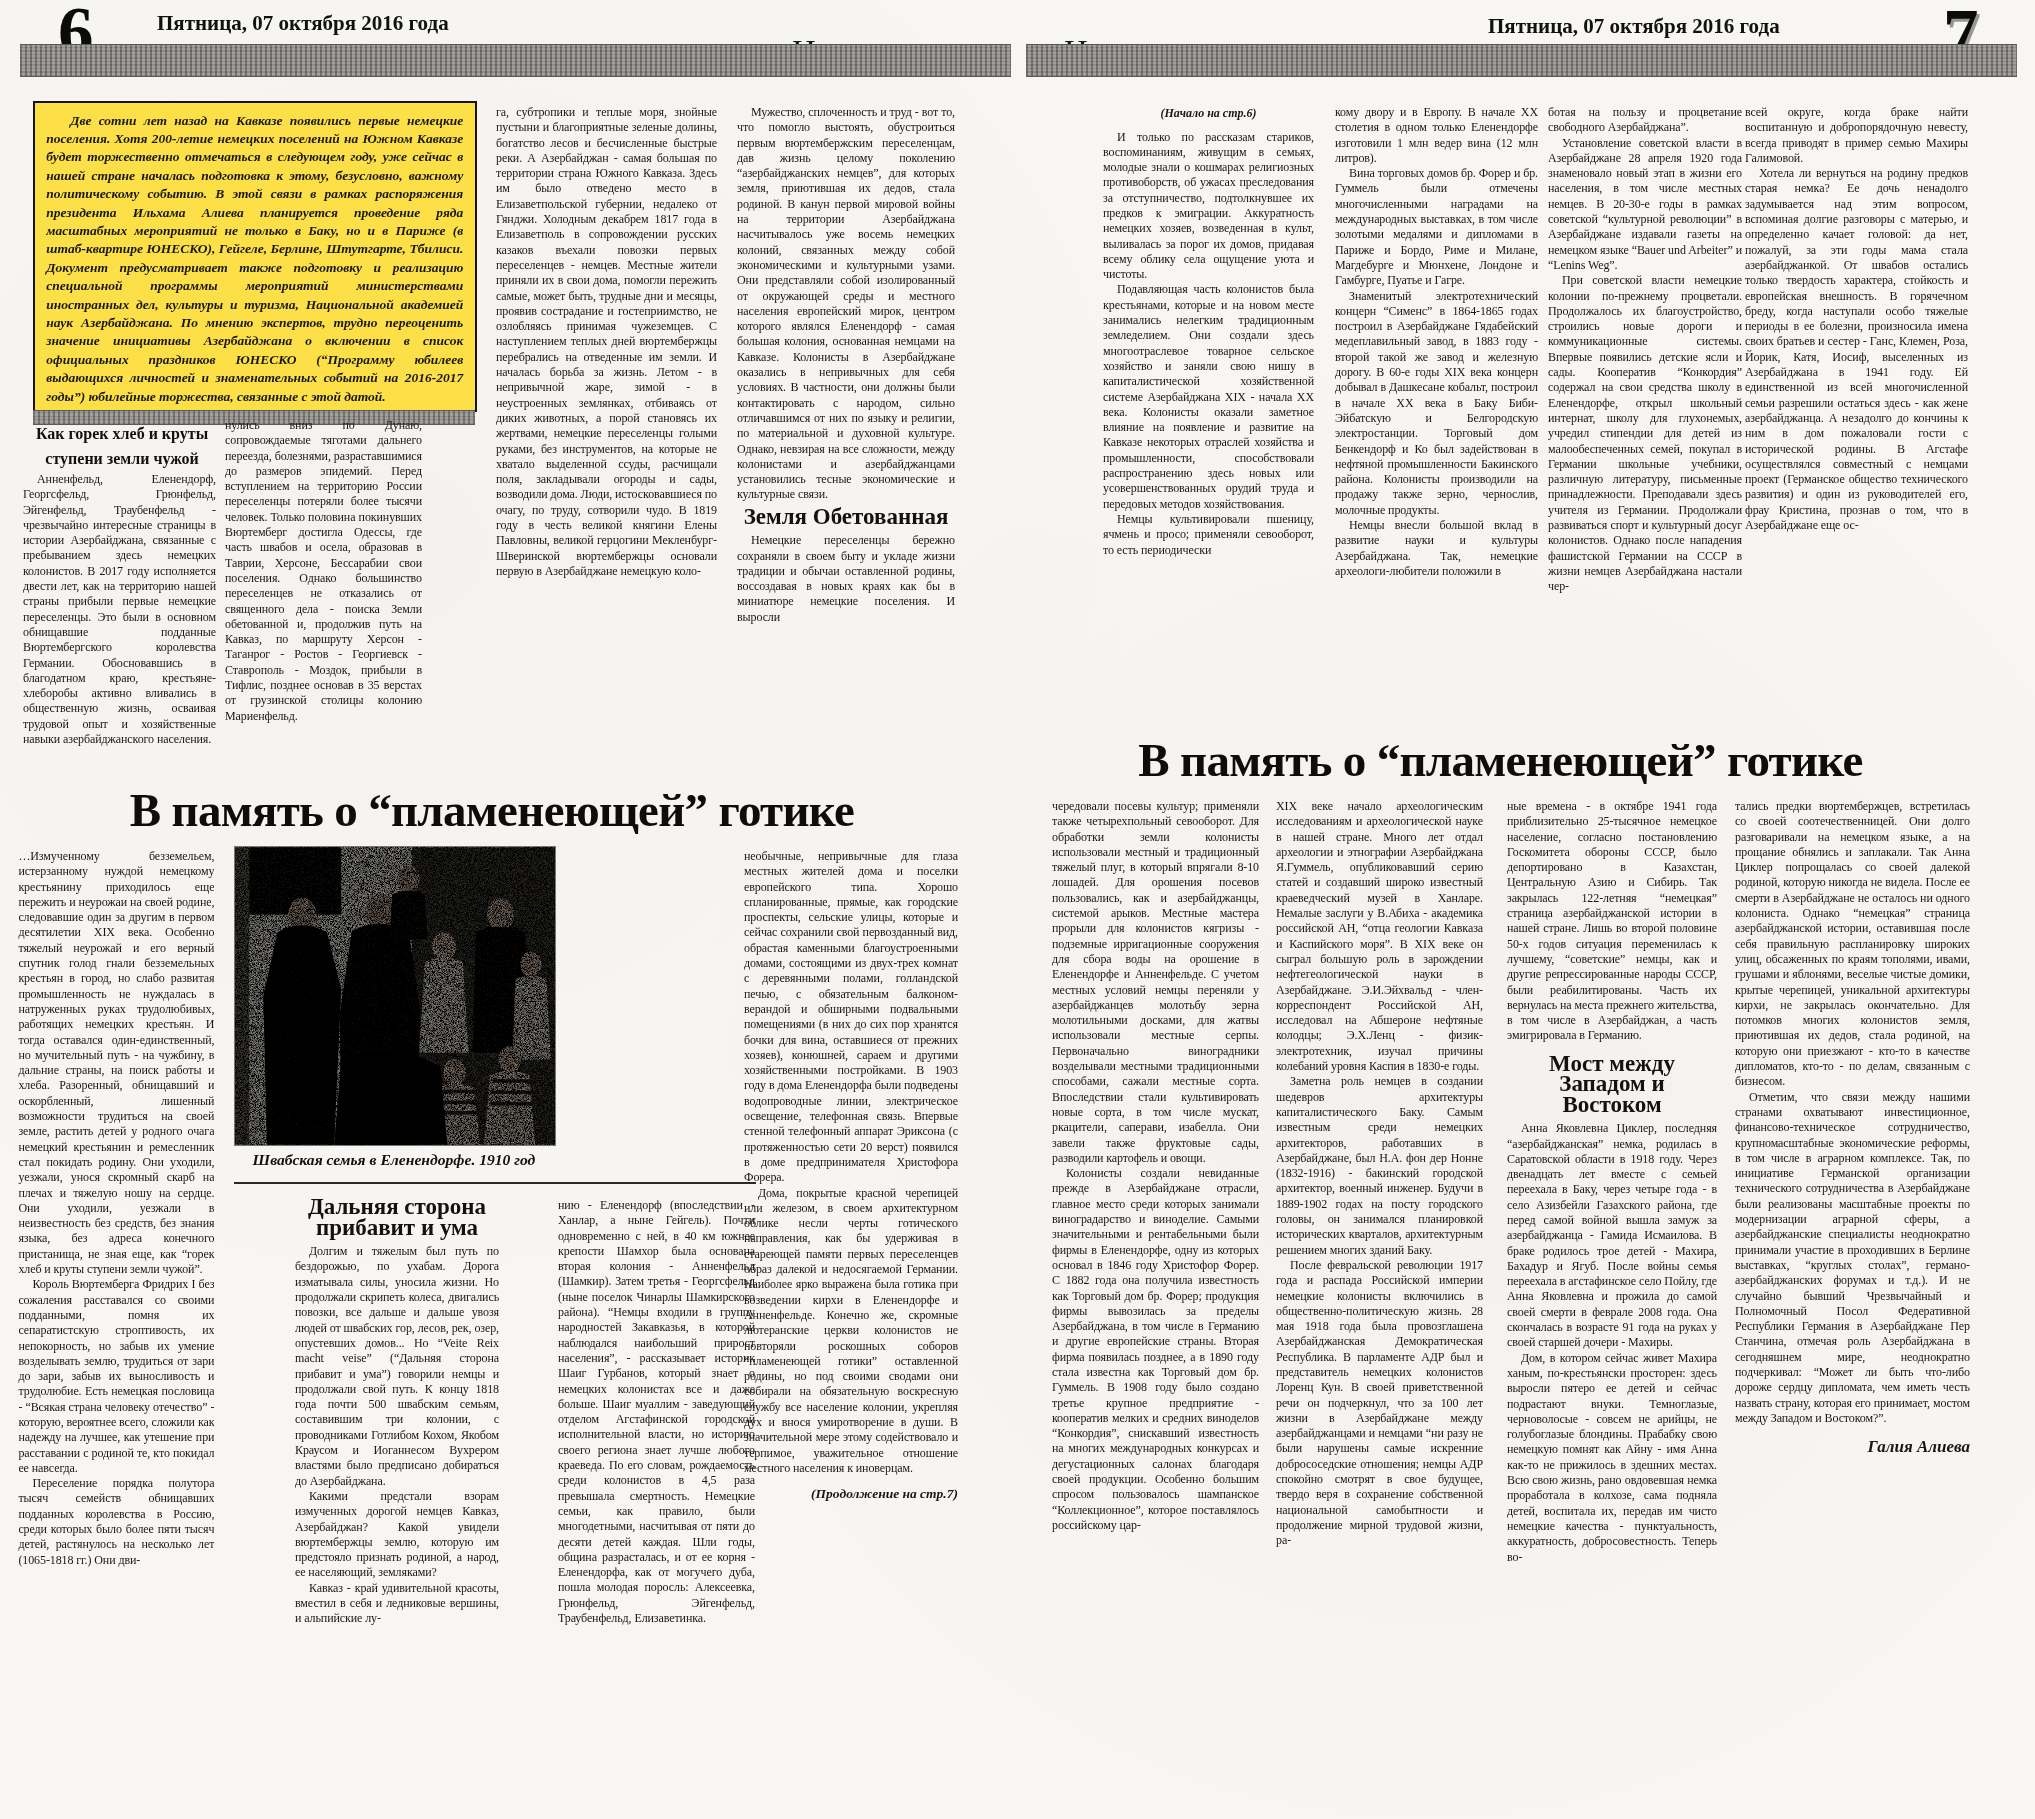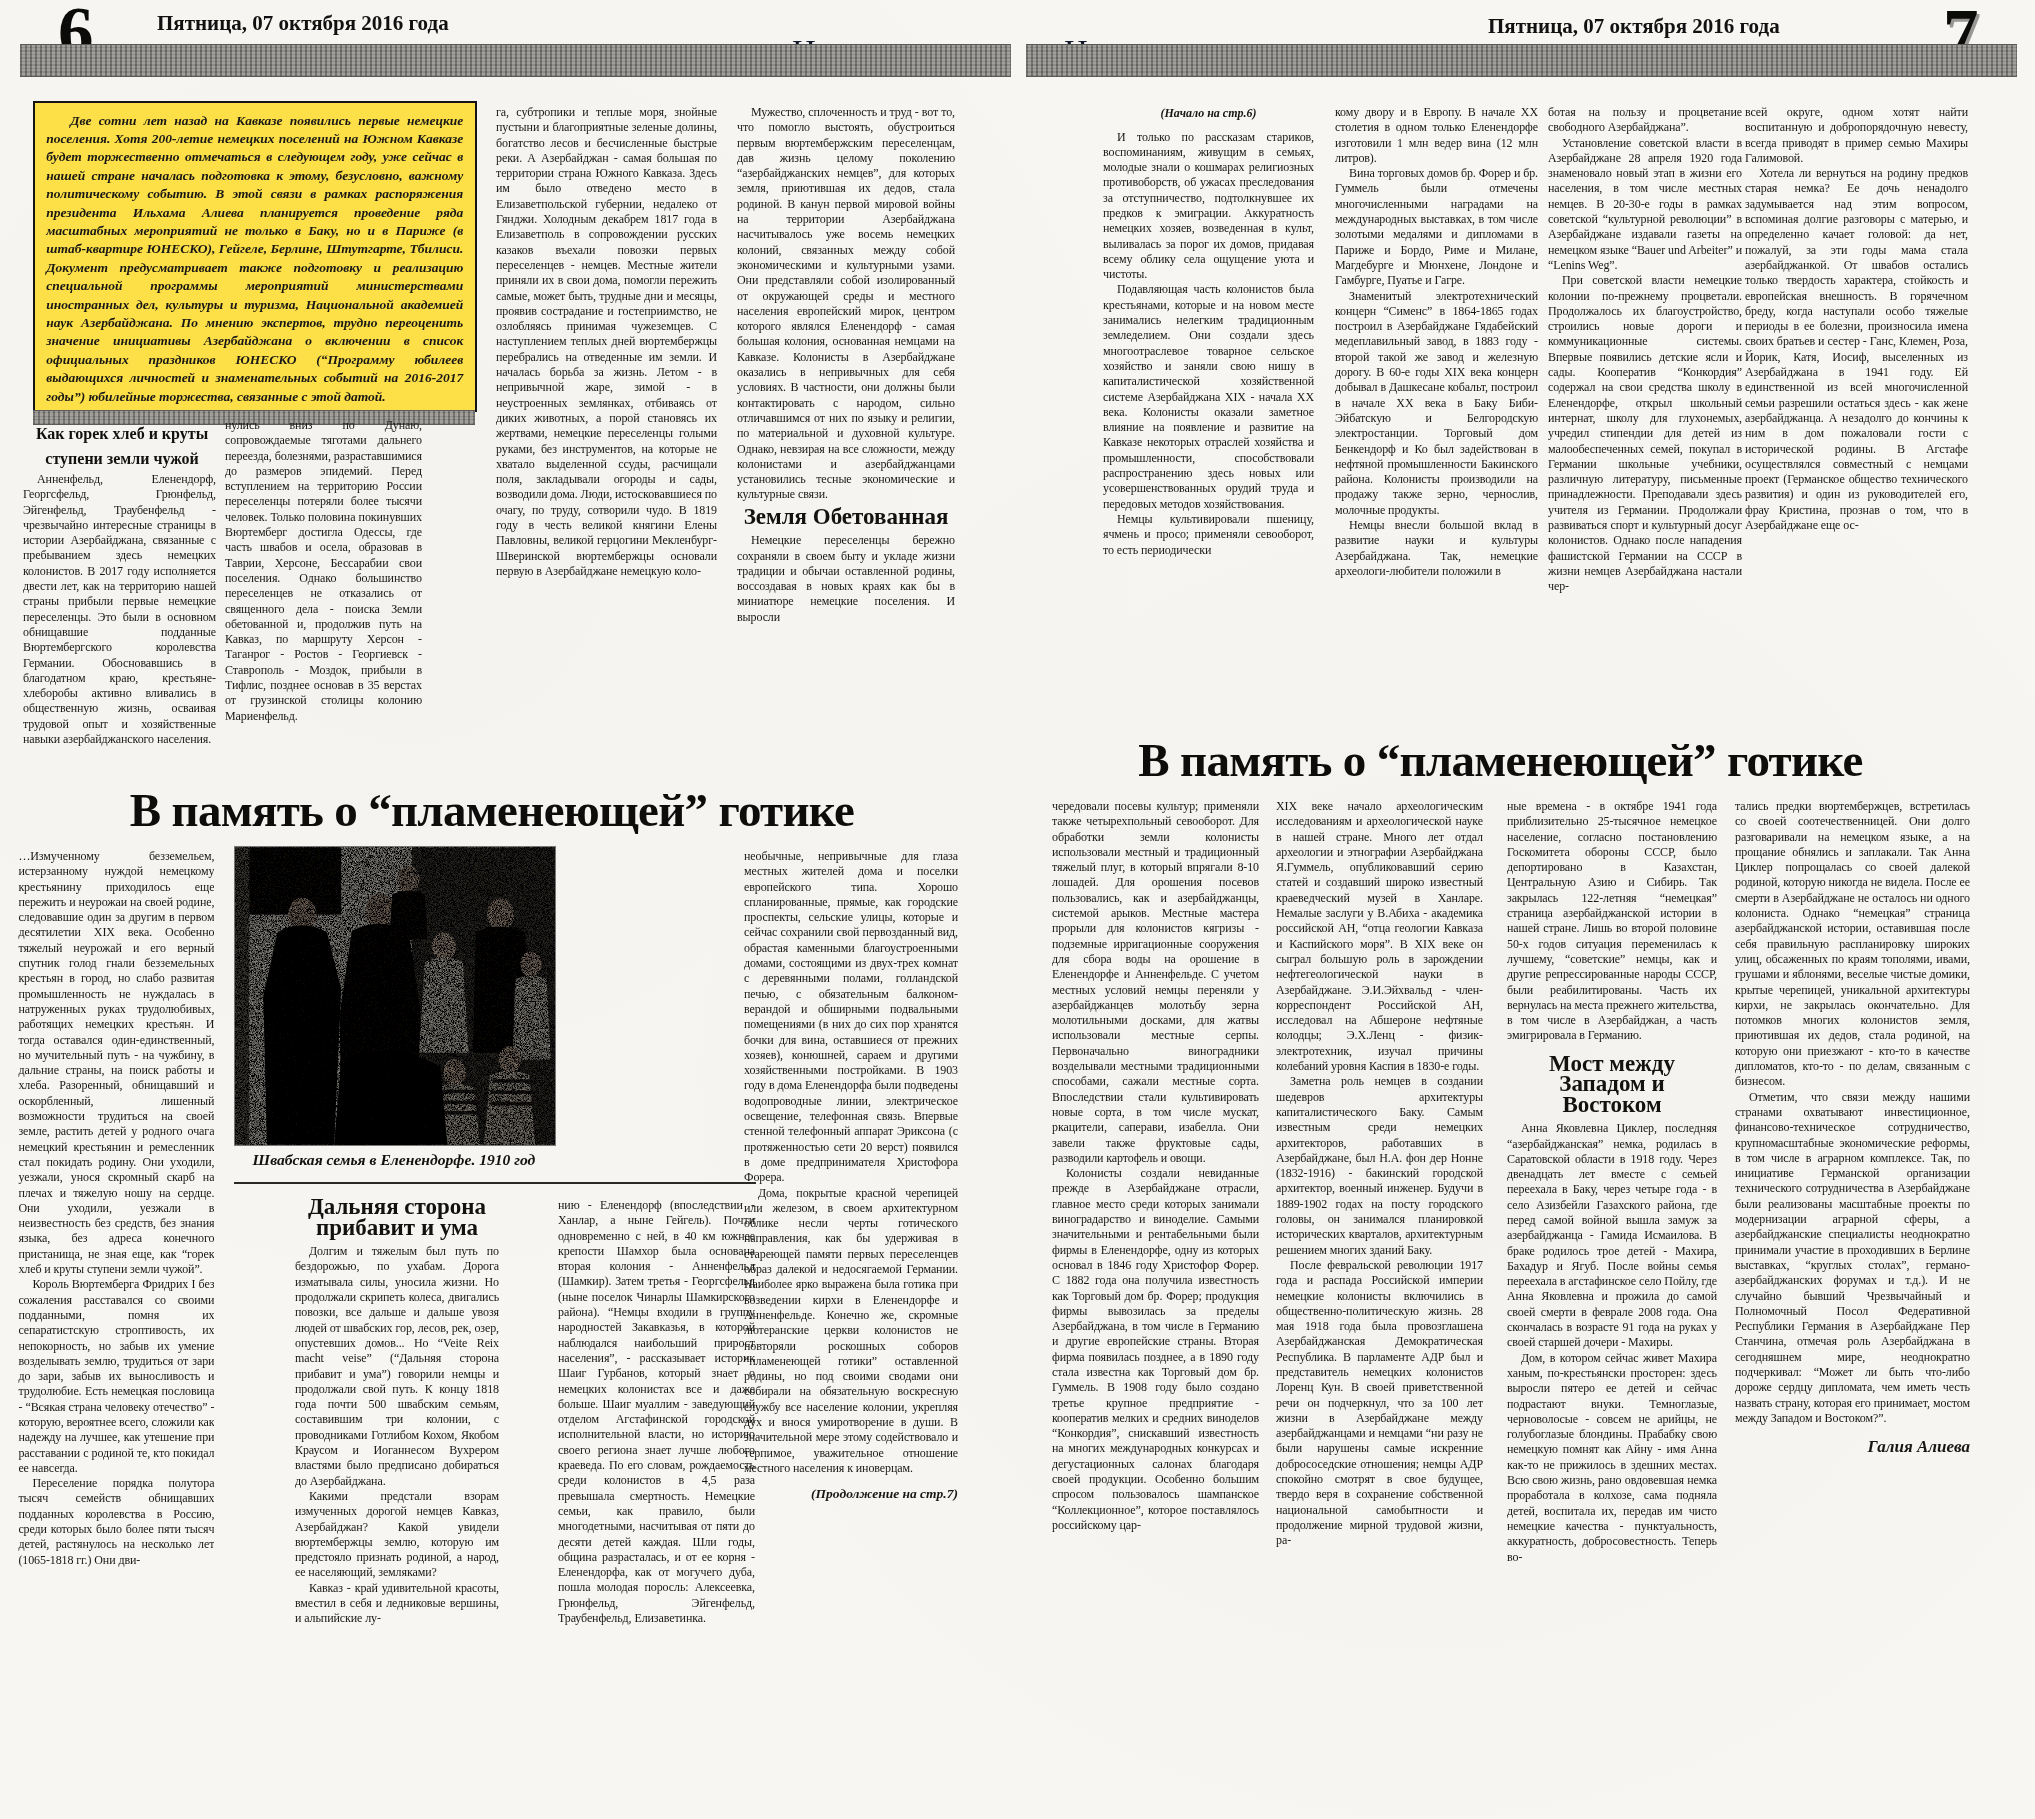--- a/index.html
+++ b/index.html
@@ -184,21 +184,21 @@
     <p>Вина торговых домов бр. Форер и бр. Гуммель были отмечены многочисленными наградами на международных выставках, в том числе золотыми медалями и дипломами в Париже и Бордо, Риме и Милане, Магдебурге и Мюнхене, Лондоне и Гамбурге, Пуатье и Гагре.</p>
     <p>Знаменитый электротехнический концерн “Сименс” в 1864-1865 годах построил в Азербайджане Гядабейский медеплавильный завод, в 1883 году - второй такой же завод и железную дорогу. В 60-е годы XIX века концерн добывал в Дашкесане кобальт, построил в начале XX века в Баку Биби-Эйбатскую и Белгородскую электростанции. Торговый дом Бенкендорф и Ко был задействован в нефтяной промышленности Бакинского района. Колонисты производили на продажу также зерно, чернослив, молочные продукты.</p>
     <p>Немцы внесли большой вклад в развитие науки и культуры Азербайджана. Так, немецкие археологи-любители положили в</p>
   </div>
 <div class="abs col cont" style="left:1548px;top:105px;width:194px;height:631px;">
     <p>ботая на пользу и процветание свободного Азербайджана”.</p>
     <p>Установление советской власти в Азербайджане 28 апреля 1920 года знаменовало новый этап в жизни его населения, в том числе местных немцев. В 20-30-е годы в рамках советской “культурной революции” в Азербайджане издавали газеты на немецком языке “Bauer und Arbeiter” и “Lenins Weg”.</p>
     <p>При советской власти немецкие колонии по-прежнему процветали. Продолжалось их благоустройство, строились новые дороги и коммуникационные системы. Впервые появились детские ясли и сады. Кооператив “Конкордия” содержал на свои средства школу в Еленендорфе, открыл школьный интернат, школу для глухонемых, учредил стипендии для детей из малообеспеченных семей, покупал в Германии школьные учебники, различную литературу, письменные принадлежности. Преподавали здесь учителя из Германии. Продолжали развиваться спорт и культурный досуг колонистов. Однако после нападения фашистской Германии на СССР в жизни немцев Азербайджана настали чер-</p>
   </div>
 <div class="abs col cont" style="left:1745px;top:105px;width:223px;height:631px;">
-    <p>всей округе, одном хотят найти воспитанную и добропорядочную невесту, всегда приводят в пример семью Махиры Галимовой.</p>
+    <p>всей округе, когда браке найти воспитанную и добропорядочную невесту, всегда приводят в пример семью Махиры Галимовой.</p>
     <p>Хотела ли вернуться на родину предков старая немка? Ее дочь ненадолго задумывается над этим вопросом, вспоминая долгие разговоры с матерью, и определенно качает головой: да нет, пожалуй, за эти годы мама стала азербайджанкой. От швабов остались только твердость характера, стойкость и европейская внешность. В горячечном бреду, когда наступали особо тяжелые периоды в ее болезни, произносила имена своих братьев и сестер - Ганс, Клемен, Роза, Йорик, Катя, Иосиф, выселенных из Азербайджана в 1941 году. Ей единственной из всей многочисленной семьи разрешили остаться здесь - как жене азербайджанца. А незадолго до кончины к ним в дом пожаловали гости с исторической родины. В Агстафе осуществлялся совместный с немцами проект (Германское общество технического развития) и один из руководителей его, фрау Кристина, прознав о том, что в Азербайджане еще ос-</p>
   </div>
 
 <div class="abs bigheadline" style="left:1029px;top:730px;width:943px;">В память о “пламенеющей” готике</div>
 
 <div class="abs col cont" style="left:1052px;top:799px;width:207px;height:1001px;">
     <p>чередовали посевы культур; применяли также четырехпольный севооборот. Для обработки земли колонисты использовали местный и традиционный тяжелый плуг, в который впрягали 8-10 лошадей. Для орошения посевов пользовались, как и азербайджанцы, системой арыков. Местные мастера прорыли для колонистов кягризы - подземные ирригационные сооружения для сбора воды на орошение в Еленендорфе и Анненфельде. С учетом местных условий немцы переняли у азербайджанцев молотьбу зерна молотильными досками, для жатвы использовали местные серпы. Первоначально виноградники возделывали местными традиционными способами, сажали местные сорта. Впоследствии стали культивировать новые сорта, в том числе мускат, ркацители, саперави, изабелла. Они завели также фруктовые сады, разводили картофель и овощи.</p>
     <p>Колонисты создали невиданные прежде в Азербайджане отрасли, главное место среди которых занимали виноградарство и виноделие. Самыми значительными и рентабельными были фирмы в Еленендорфе, одну из которых основал в 1846 году Христофор Форер. С 1882 года она получила известность как Торговый дом бр. Форер; продукция фирмы вывозилась за пределы Азербайджана, в том числе в Германию и другие европейские страны. Вторая фирма появилась позднее, а в 1890 году стала известна как Торговый дом бр. Гуммель. В 1908 году было создано третье крупное предприятие - кооператив мелких и средних виноделов “Конкордия”, снискавший известность на многих международных конкурсах и дегустационных салонах благодаря своей продукции. Особенно большим спросом пользовалось шампанское “Коллекционное”, которое поставлялось российскому цар-</p>
   </div>
 <div class="abs col cont" style="left:1276px;top:799px;width:207px;height:1001px;">

